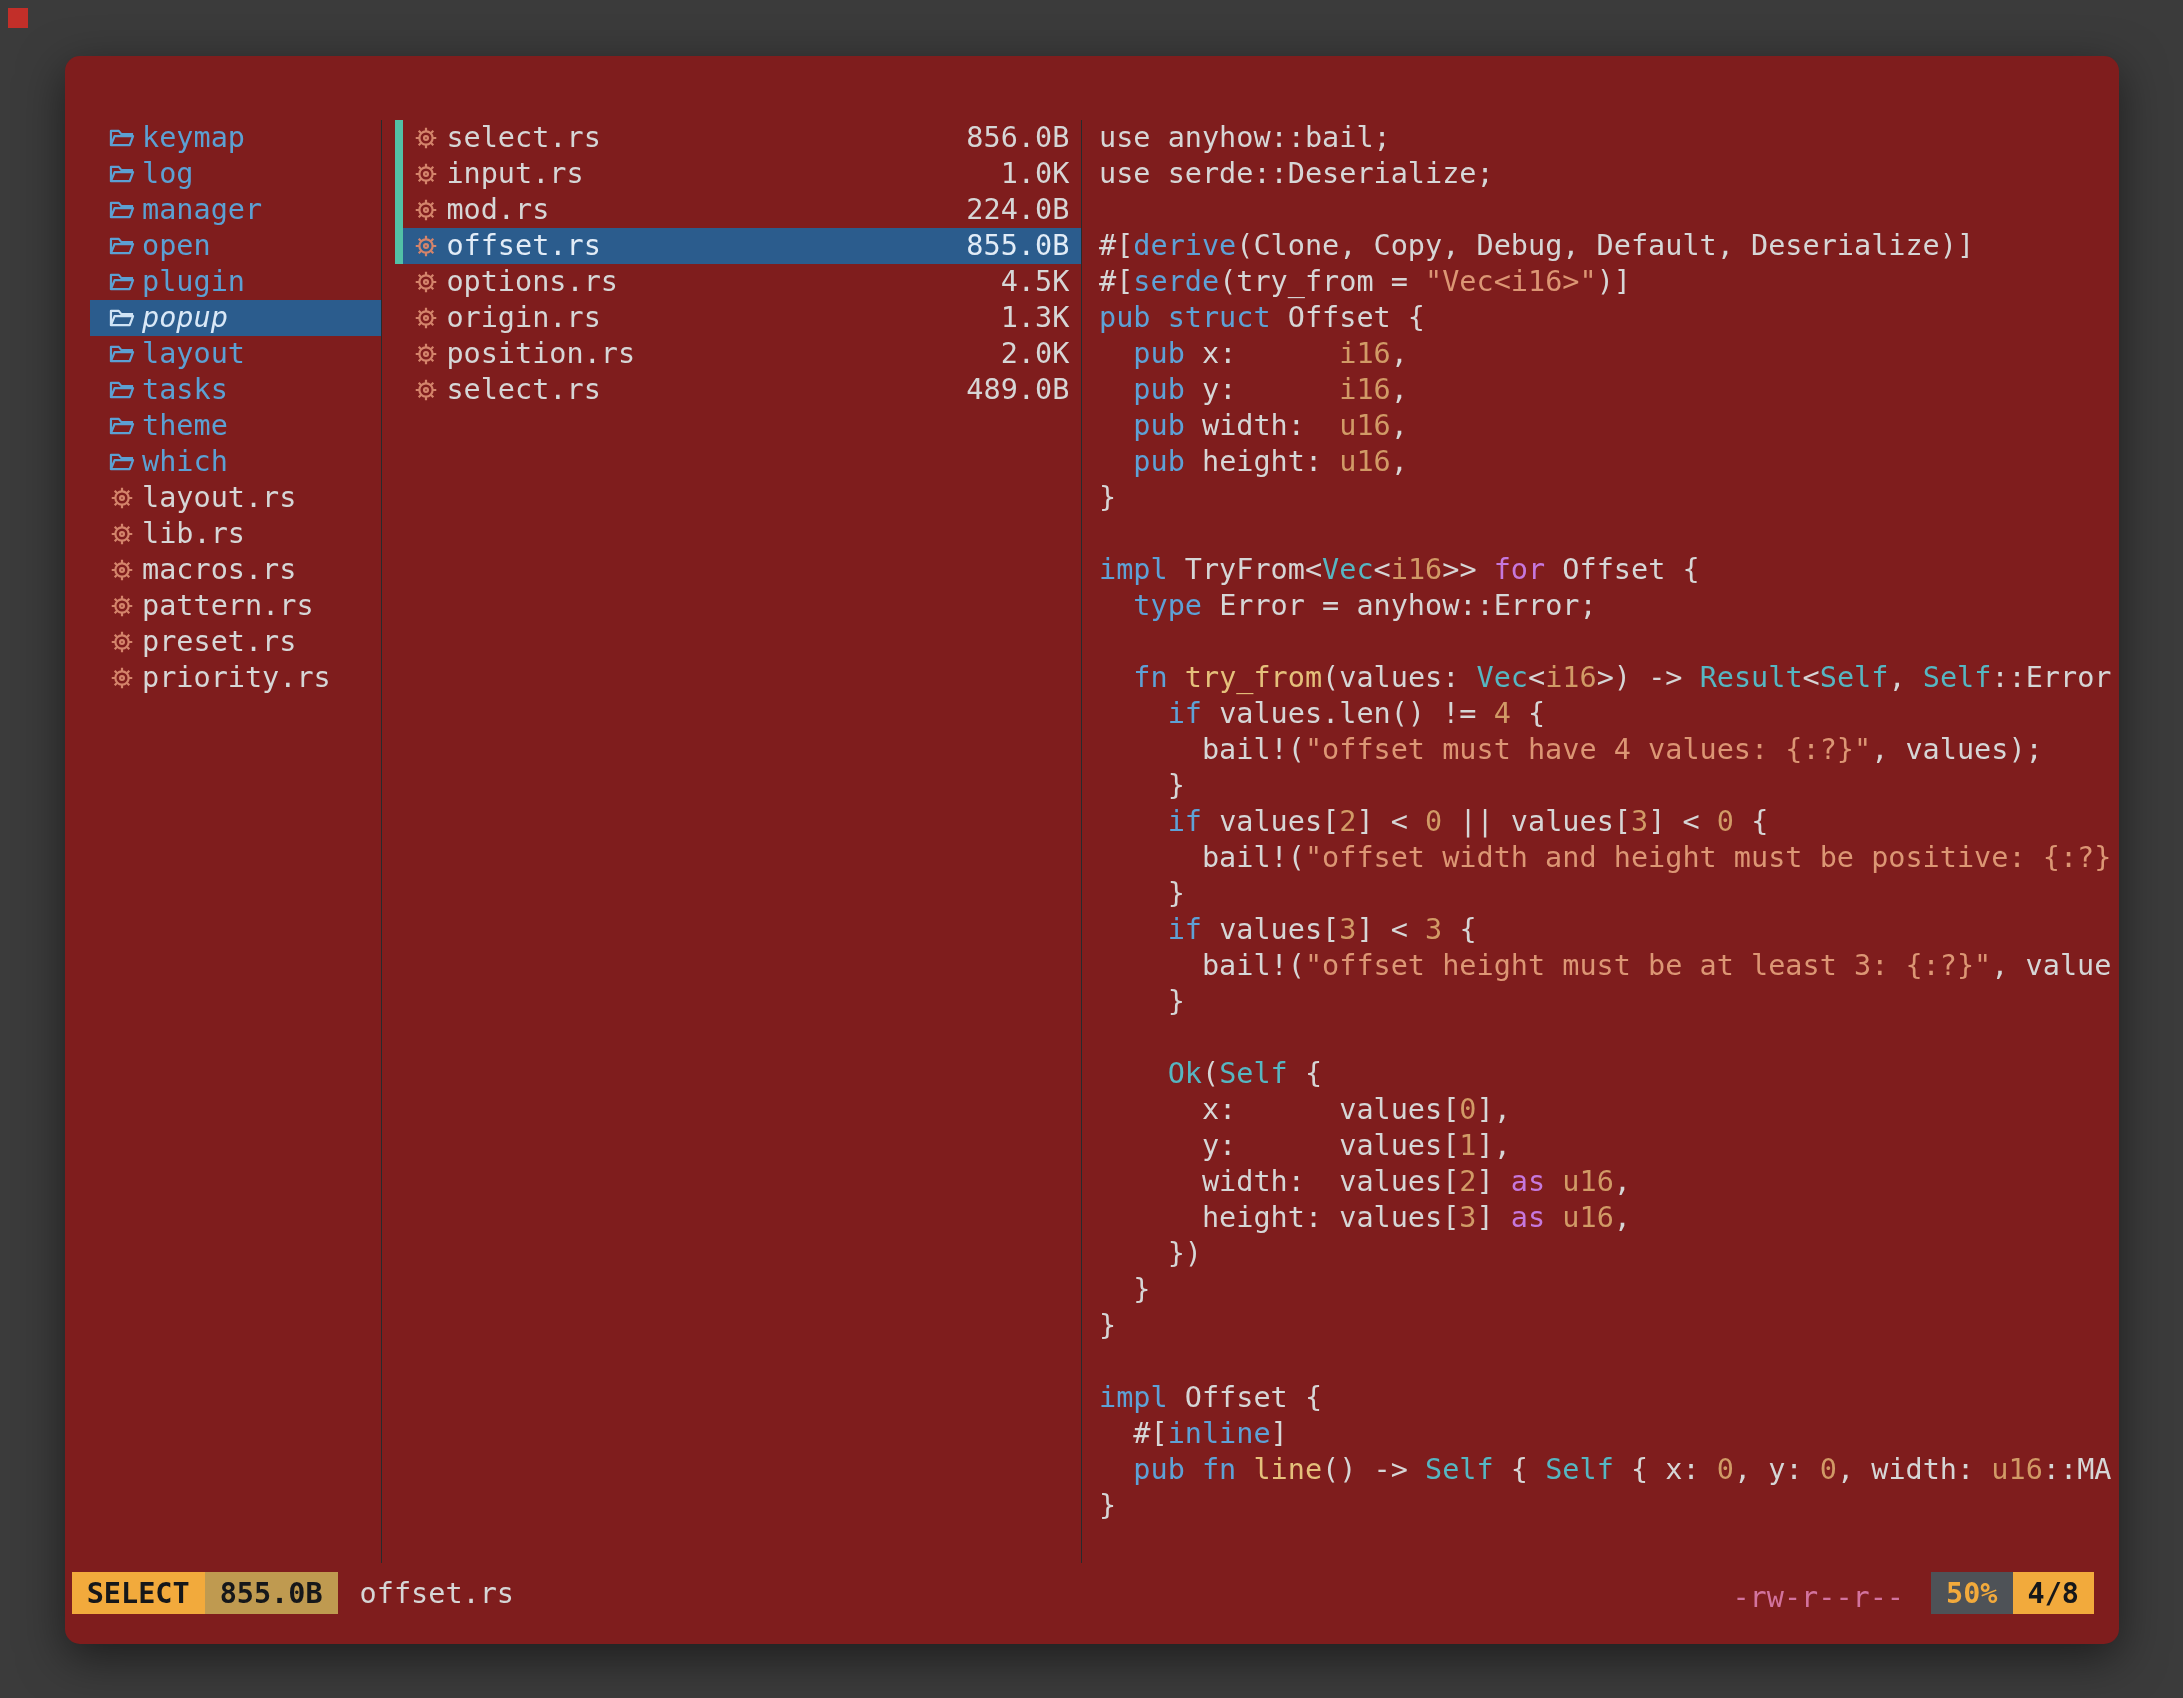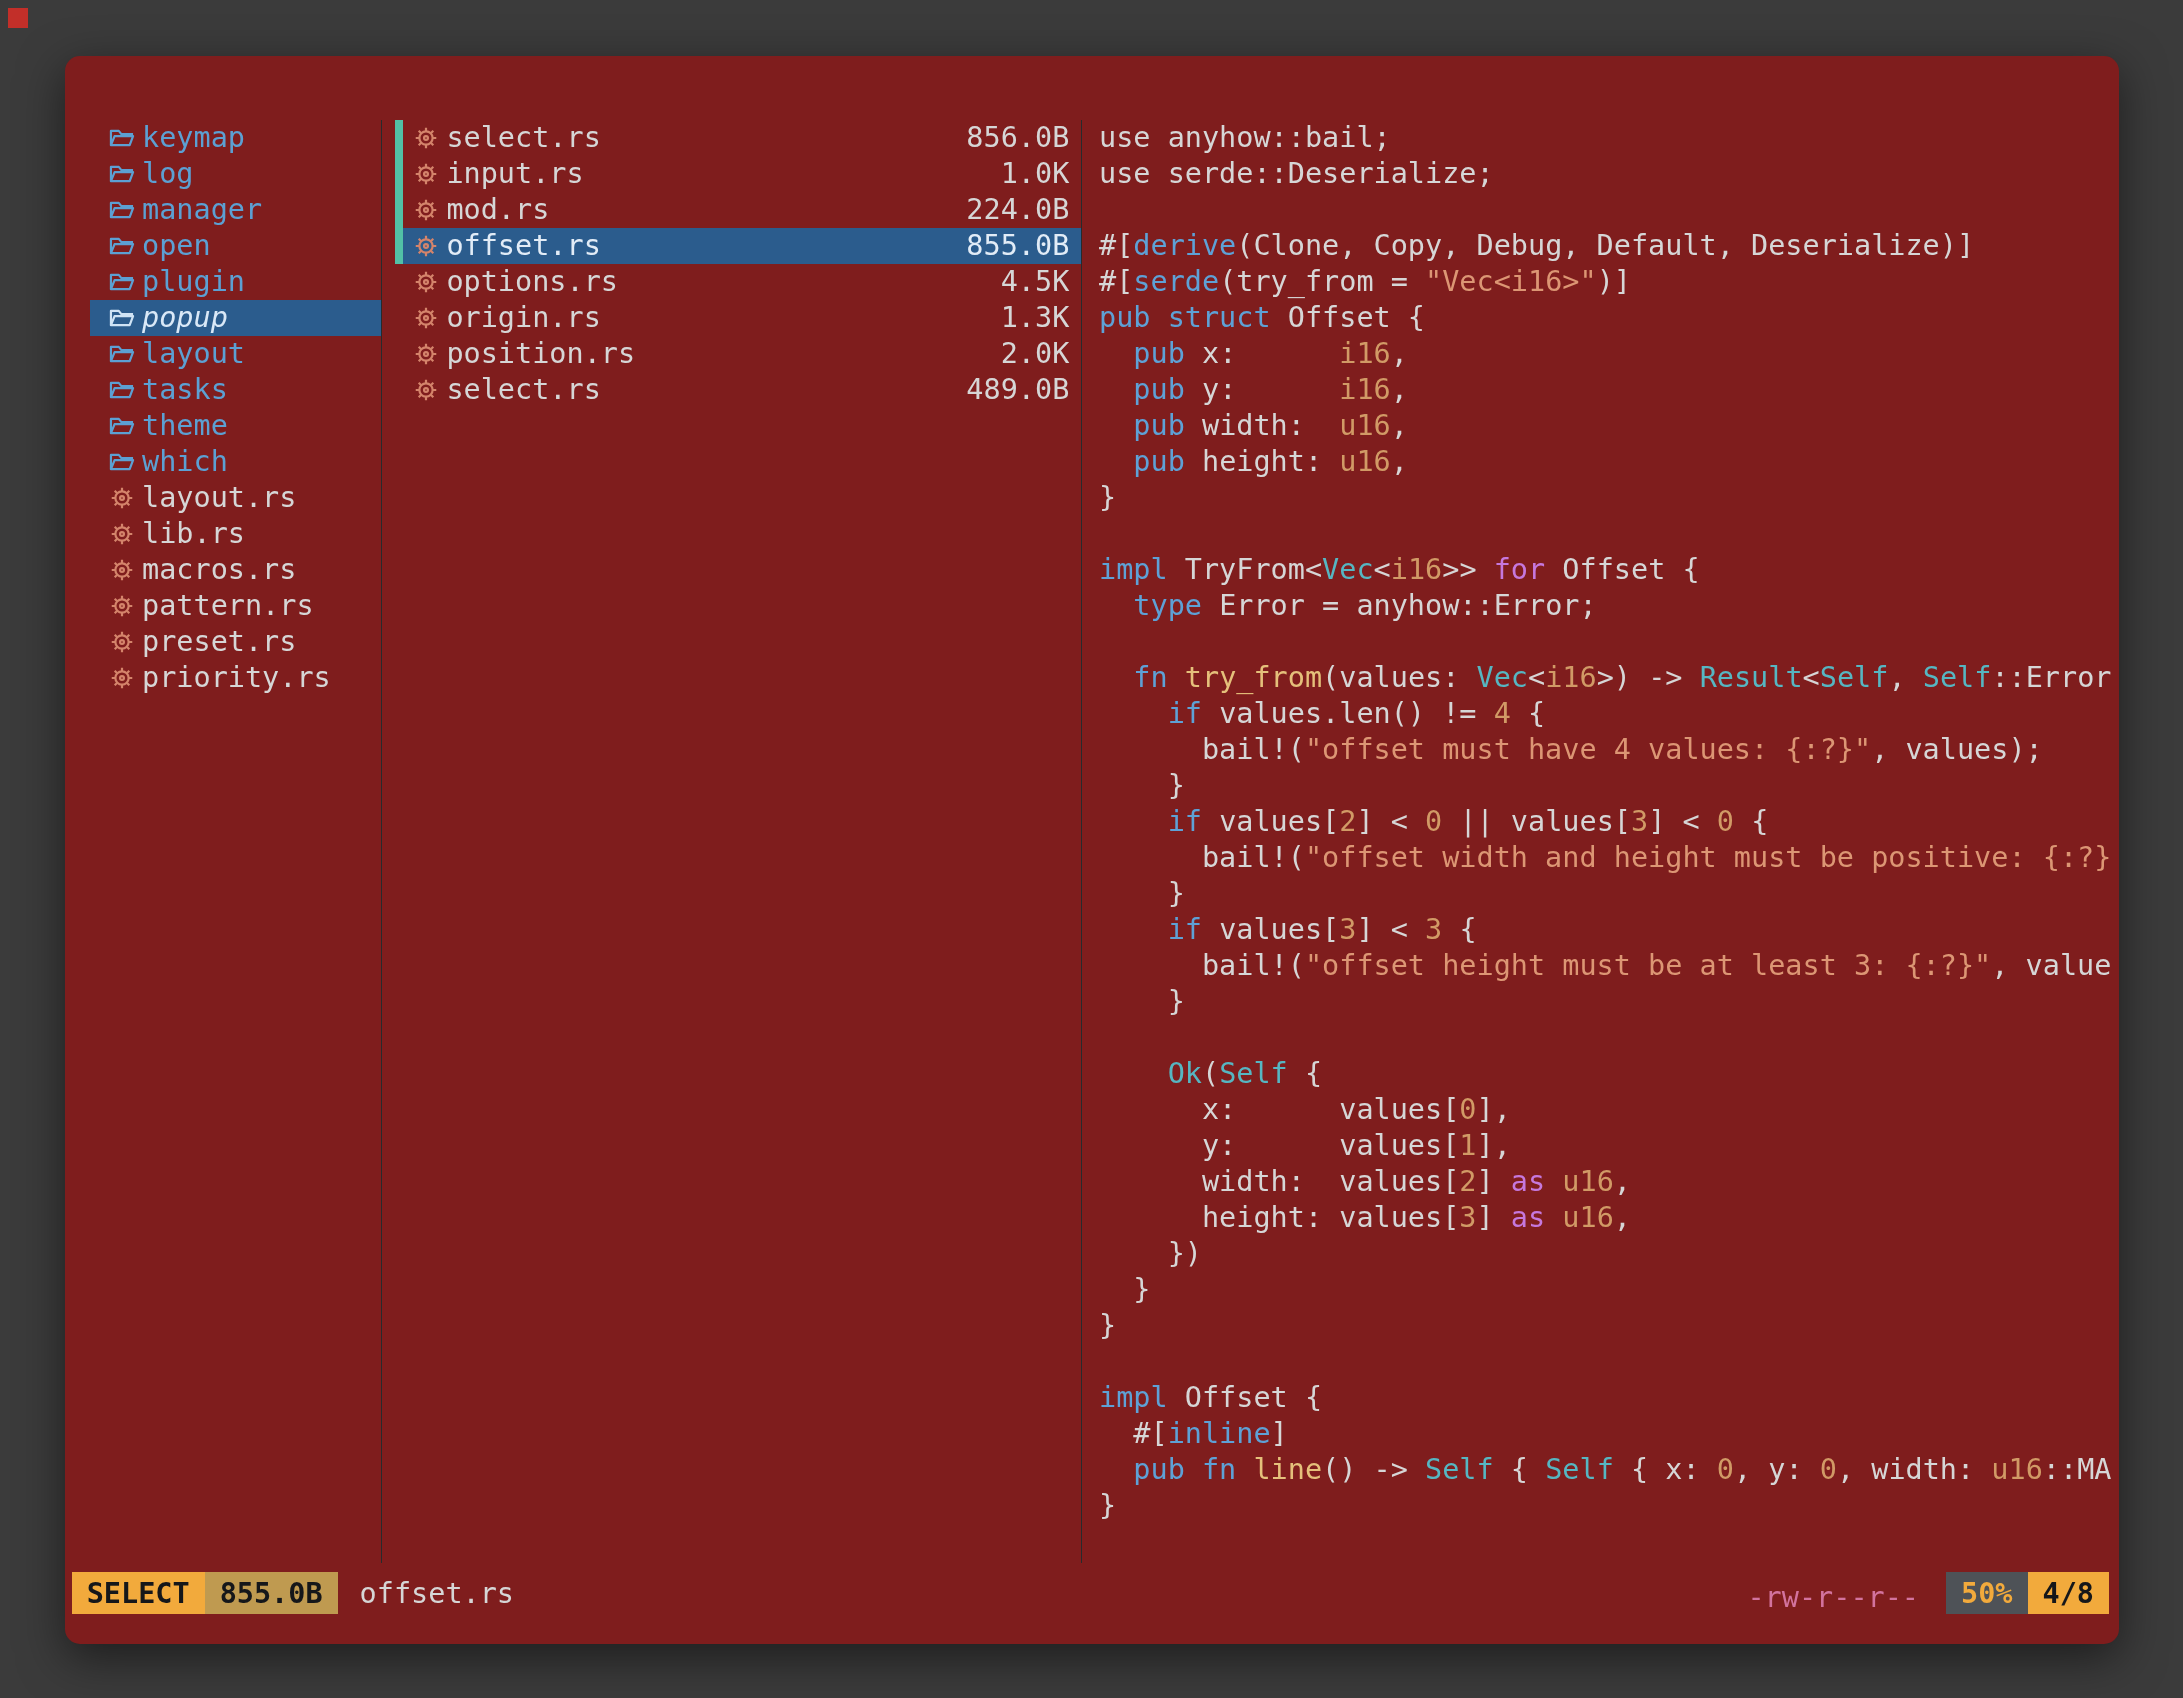--- a/index.html
+++ b/index.html
@@ -45,21 +45,21 @@
   .code-line { height:36px; white-space:pre; }
   .tok-t  { color:#d6d6d6; }
   .tok-k  { color:#5ea1d6; }
   .tok-p  { color:#c678dd; }
   .tok-ty { color:#d19a66; }
   .tok-s  { color:#dc9674; }
   .tok-c  { color:#56b6c2; }
   .tok-f  { color:#e5c07b; }
 
   .statusbar {
-    position:absolute; left:6.7px; right:10px; bottom:30px; height:42px;
+    position:absolute; left:6.7px; right:25px; bottom:30px; height:42px;
     display:flex; align-items:center; font-size:28.5px; color:#d6d6d6;
   }
   .badge { display:inline-flex; align-items:center; height:42px; padding:0 15px; font-weight:bold; }
   .badge.mode { background:#f2aa3c; color:#15171a; }
   .badge.size { background:#bf9a50; color:#15171a; }
   .fname { margin-left:22px; }
   .right { margin-left:auto; display:inline-flex; align-items:flex-end; }
   .perm { color:#d3739e; margin-right:27px; }
   .badge.pct { background:#4e5257; color:#f2aa3c; }
   .badge.pos { background:#f2aa3c; color:#15171a; }

